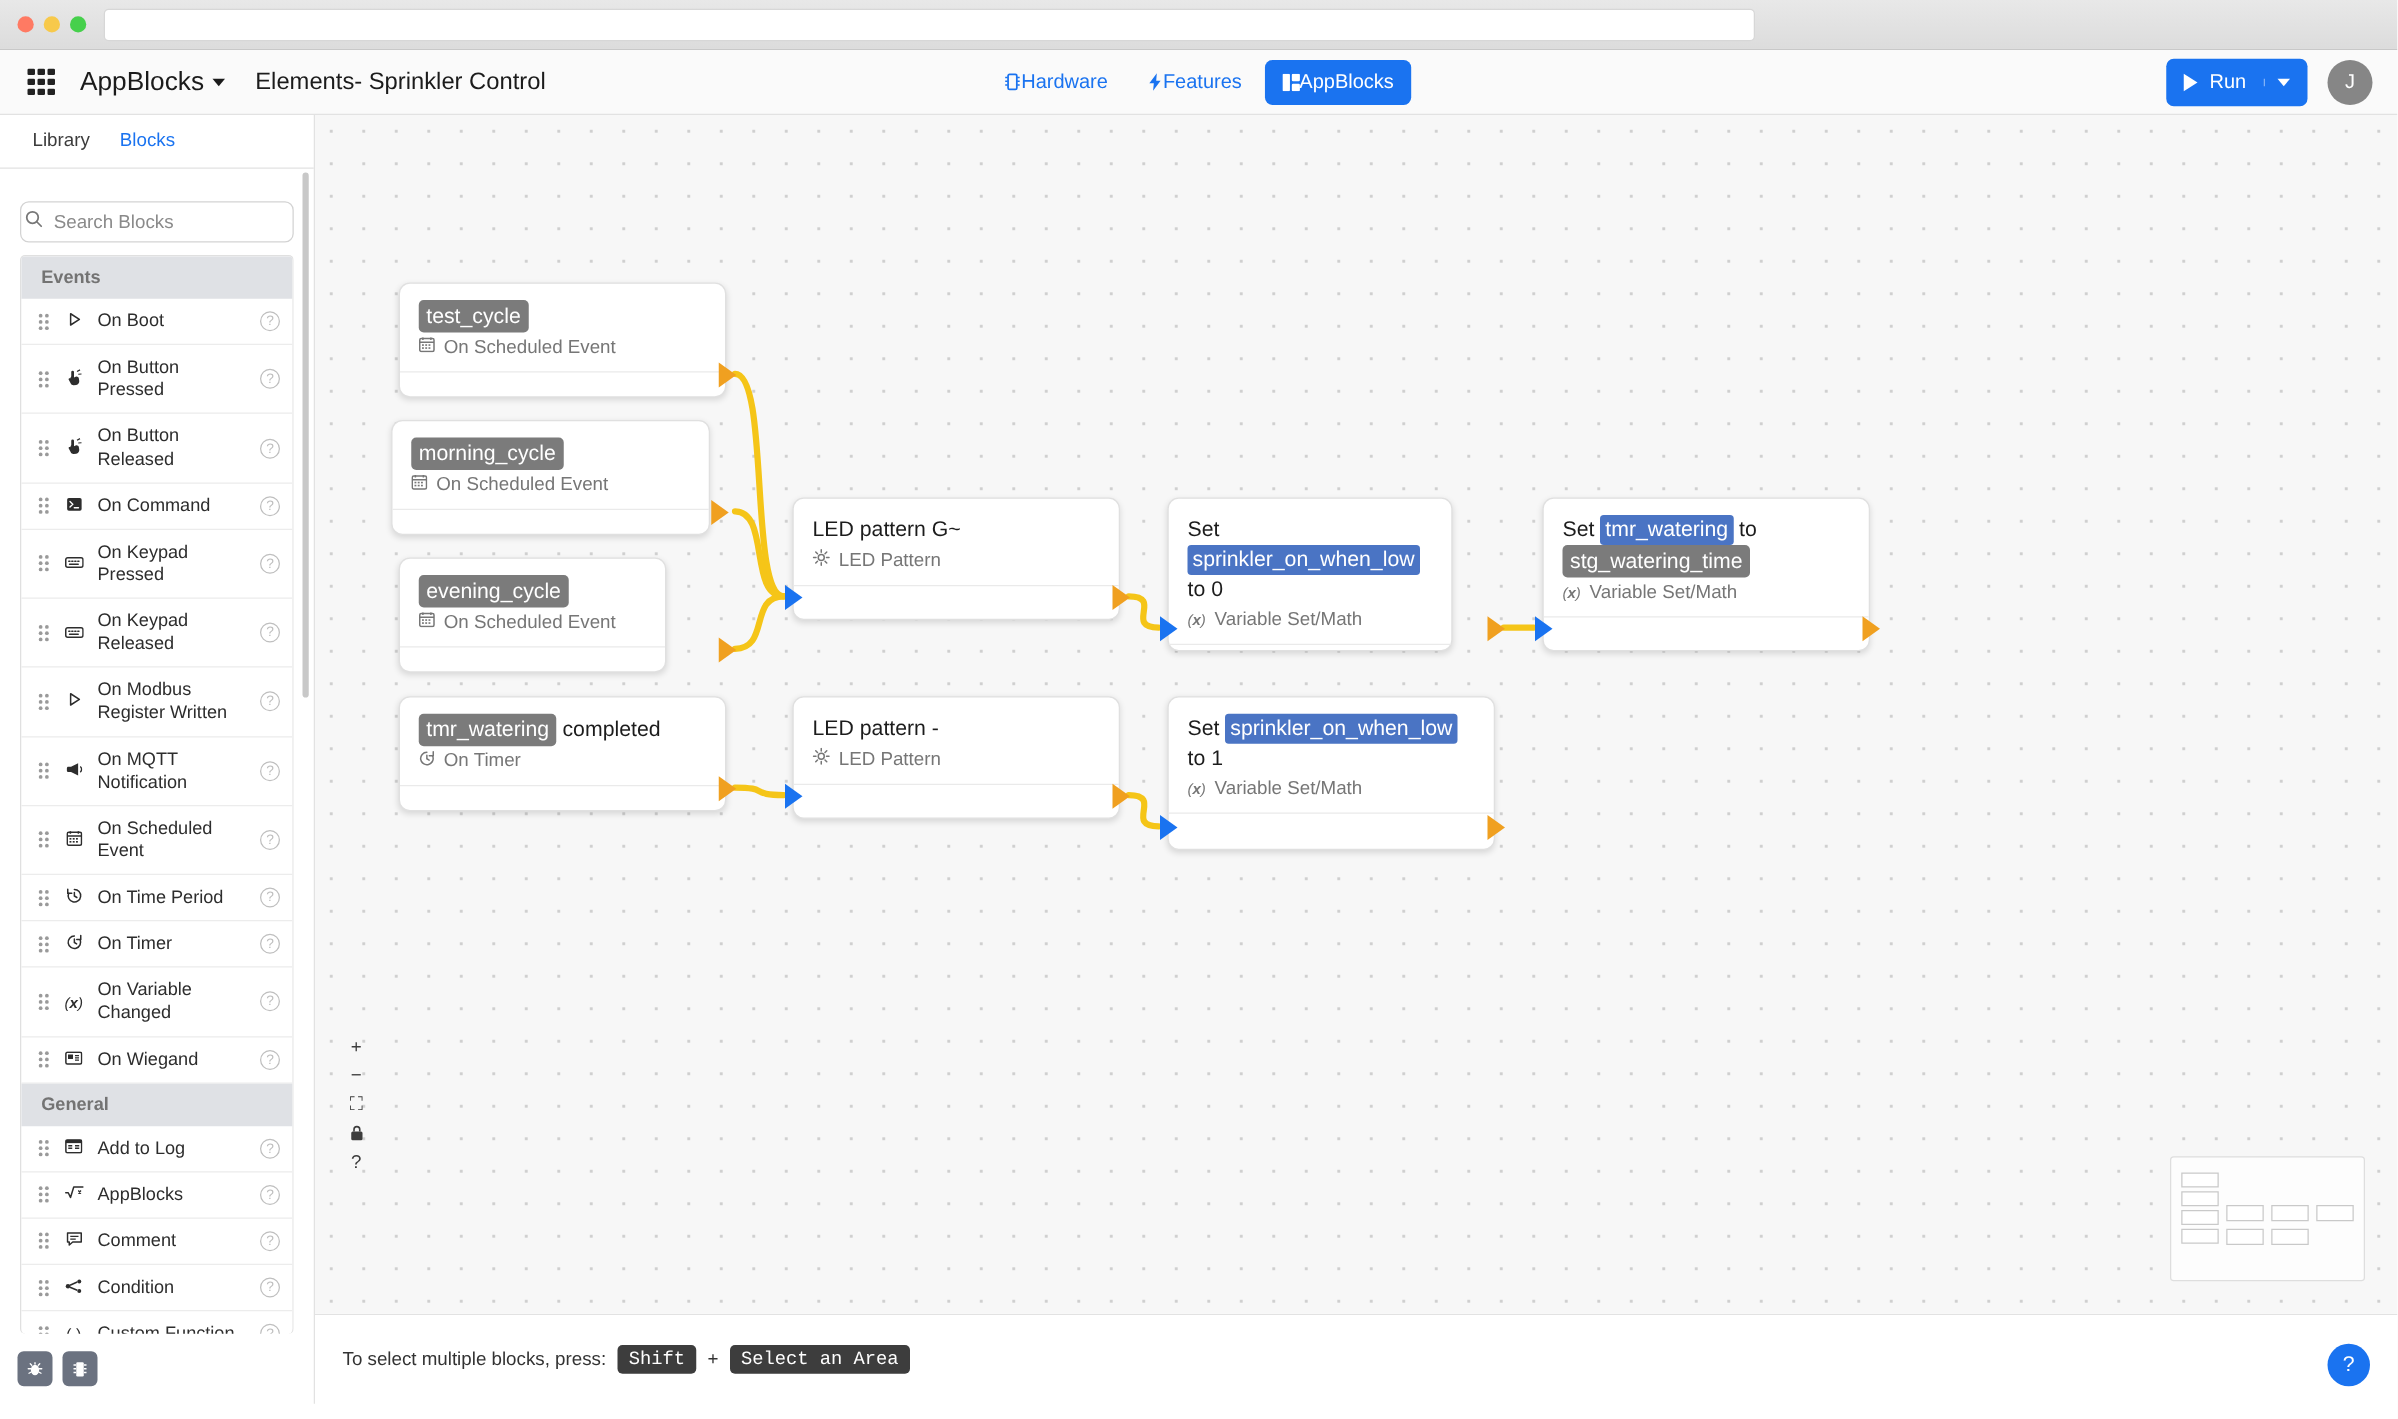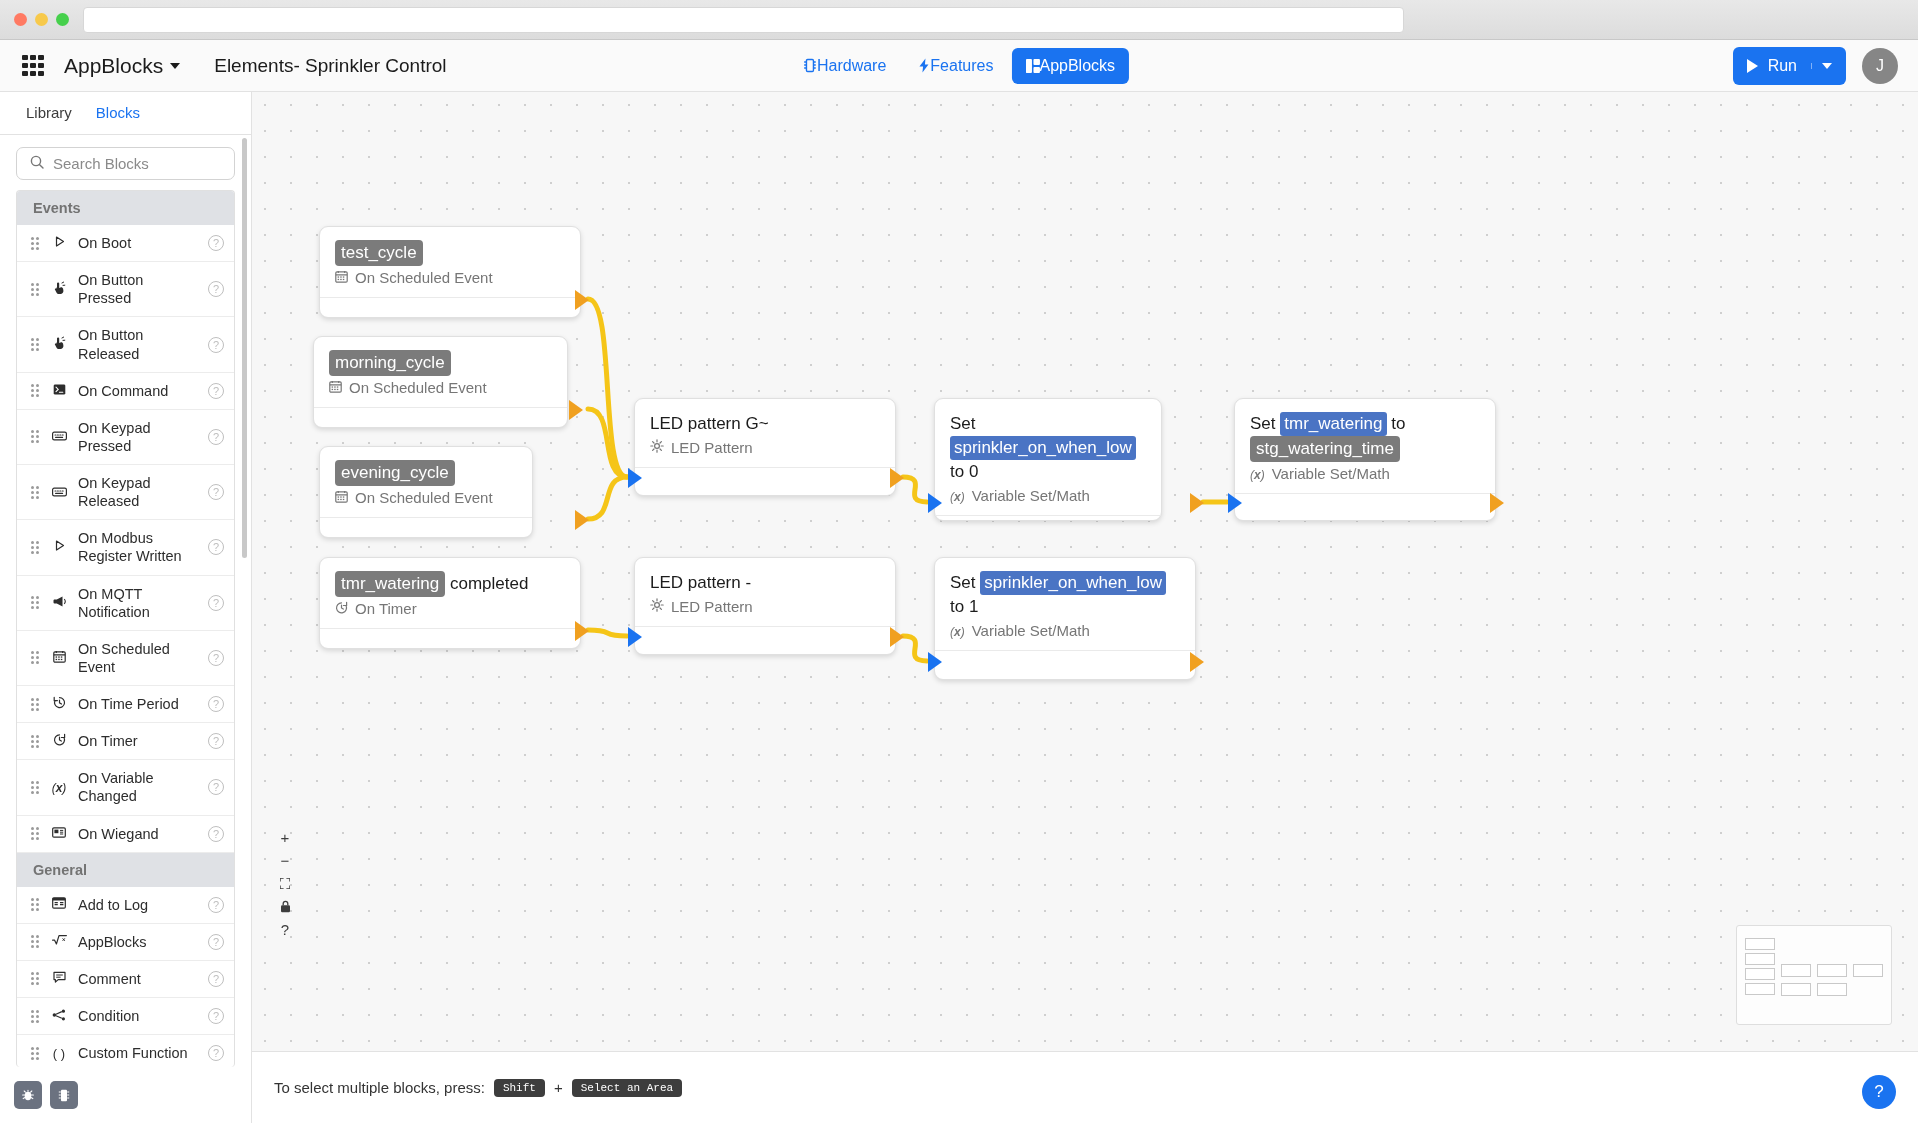--- a/index.html
+++ b/index.html
@@ -42,21 +42,21 @@
   .grid-icon i { background: #222; border-radius: 1px; display:block; }
   .brand {
     font-size: 21px; color: #1b1b1b; display: flex; align-items: center; gap: 7px;
     cursor: pointer;
   }
   .caret-down {
     width: 0; height: 0; border-left: 5px solid transparent;
     border-right: 5px solid transparent; border-top: 6px solid #1b1b1b;
     display: inline-block;
   }
-  .doc-title { font-size: 19px; color: #1b1b1b; margin-left: 34px; }
+  .doc-title { font-size: 19px; color: #1b1b1b; margin-left: 24px; }
 
   .navtabs {
     position: absolute; left: 50%; transform: translateX(-50%);
     display: flex; align-items: center; gap: 4px;
   }
   .navtab {
     display: flex; align-items: center; gap: 0;
     font-size: 16px; color: #1a73f0; padding: 9px 14px;
     border-radius: 6px; cursor: pointer; white-space: nowrap;
   }
@@ -98,21 +98,21 @@
     display: flex; flex-direction: column; position: relative;
   }
   .tabs { display: flex; padding: 0 14px; border-bottom: 1px solid #e2e2e2; }
   .tab {
     padding: 12px 12px 11px; font-size: 15px; color: #1a73f0; cursor: pointer;
   }
   .tab.active { color: #3c3c3c; border-bottom: 2px solid transparent; }
   .searchwrap { padding: 12px 16px 10px; }
   .searchbox {
     display: flex; align-items: center; gap: 9px;
-    border: 1px solid #d3d3d3; border-radius: 7px; height: 33px; padding: 0 13px;
+    border: 1px solid #d3d3d3; border-radius: 7px; height: 33px; padding: 0 3px; margin-top: 14px;
   }
   .searchbox input {
     border: none; outline: none; font-size: 15px; color: #333; width: 100%;
     background: transparent; font-family: "Liberation Sans", sans-serif;
   }
   .searchbox input::placeholder { color: #8a8a8a; }
   .palette {
     flex: 1; overflow: hidden; margin: 0 16px;
     border: 1px solid #e0e0e0; border-radius: 4px;
     border-bottom: none;
@@ -203,21 +203,21 @@
   }
   .mm-box { position: absolute; background: #fff; border: 1px solid #c9c9c9; }
 
   .statusbar {
     height: 72px; border-top: 1px solid #e2e2e2; background: #fff;
     display: flex; align-items: center; padding: 0 22px; gap: 9px;
     font-size: 15px; color: #333;
   }
   .kbd {
     background: #3d3d3d; color: #fff; border-radius: 4px; padding: 3px 9px;
-    font-family: "Liberation Mono", monospace; font-size: 11px;
+    font-family: "Liberation Mono", monospace; font-size: 15px;
   }
   .helpfab {
     position: absolute; right: 22px; bottom: 14px;
     width: 34px; height: 34px; border-radius: 50%; background: #1a73f0; color: #fff;
     display: flex; align-items: center; justify-content: center; font-size: 17px;
     cursor: pointer;
   }
 </style>
 </head>
 <body>

